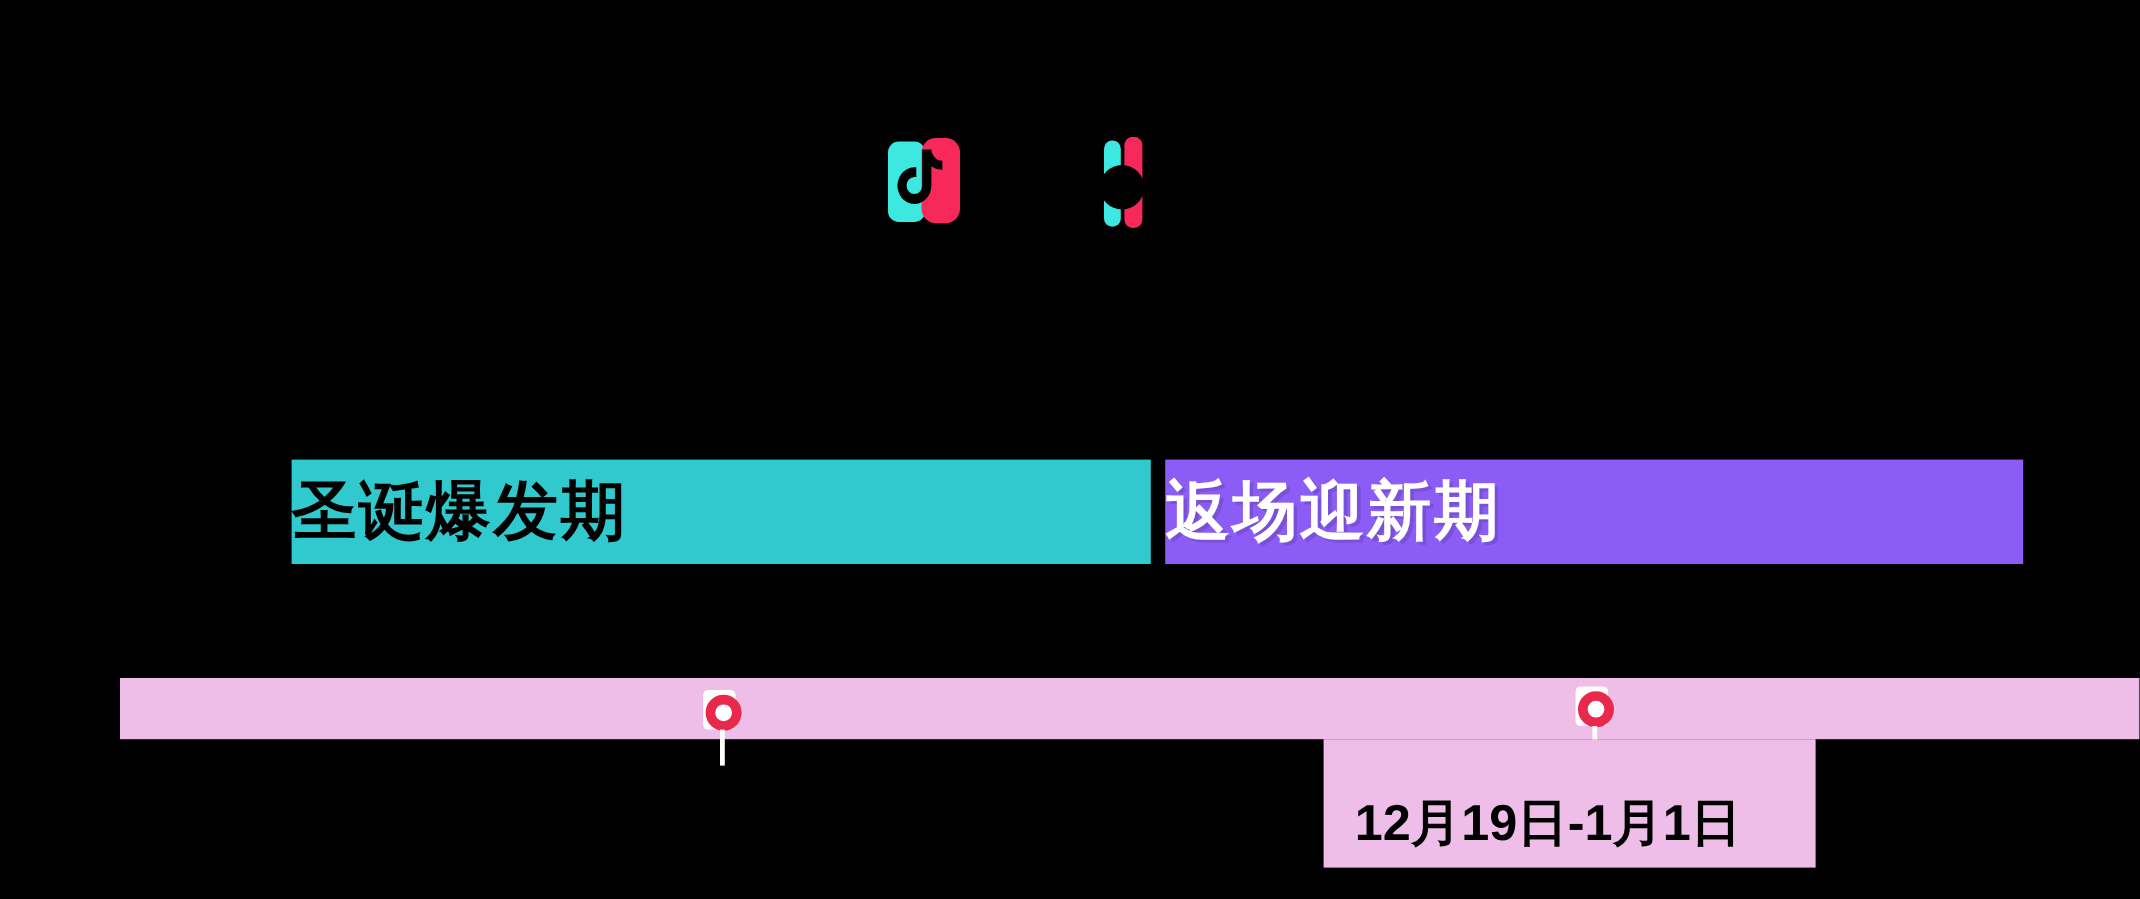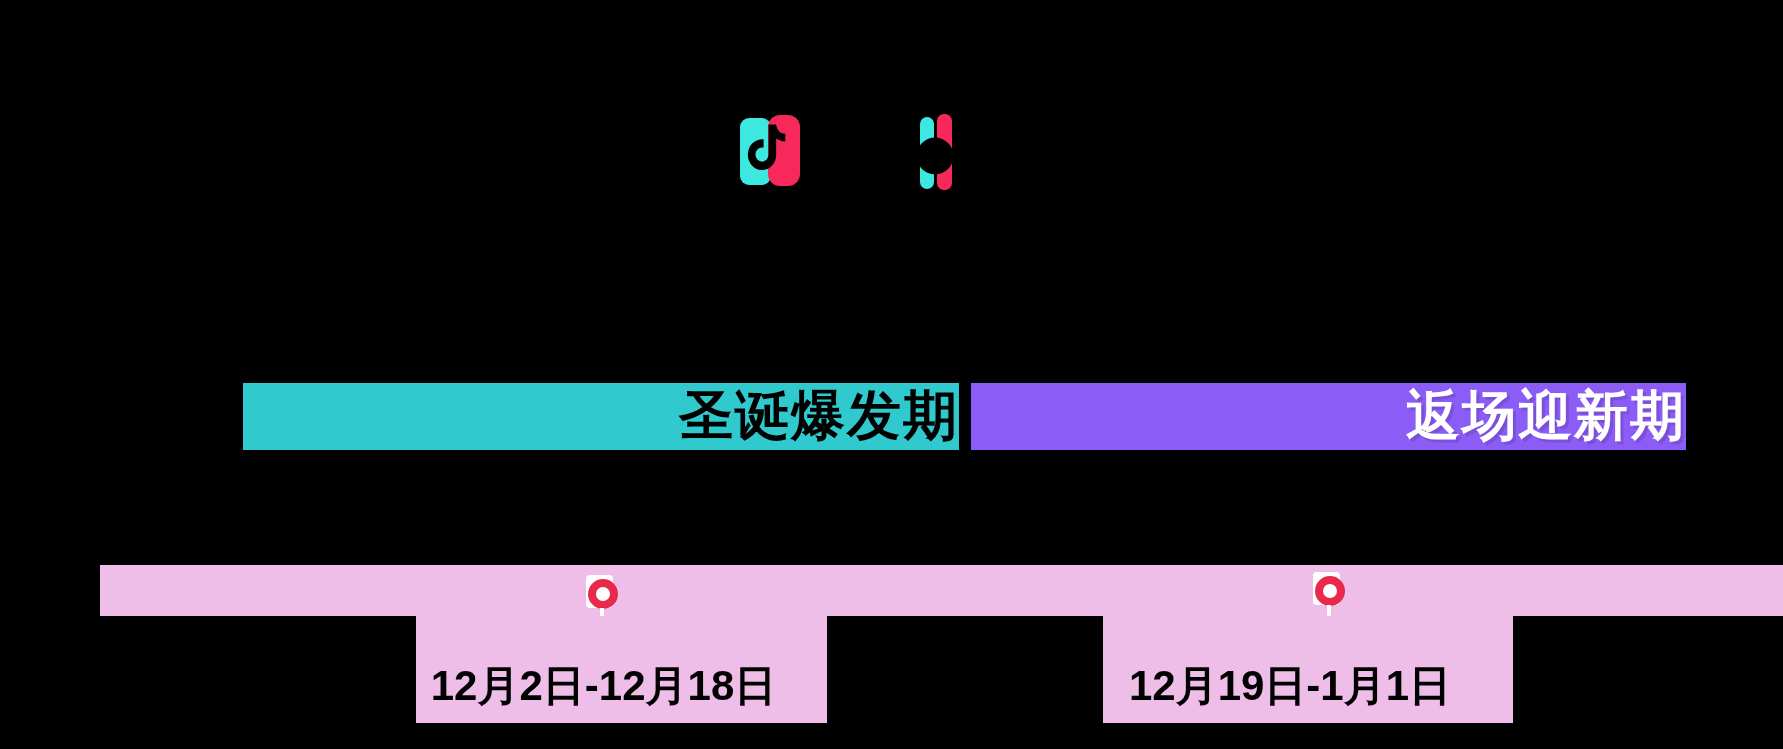--- a/index.html
+++ b/index.html
@@ -26,24 +26,24 @@
   .brand-icon {
     position: absolute;
     display: block;
   }
   .note-logo   { left: 688px; top: 56px; width: 62px; height: 75px; }
   .ring-mark   { left: 858px; top: 56px; width: 54px; height: 78px; }
 
   .phase-bar {
     position: absolute;
     top: 325px;
-    height: 67px;
+    height: 87px;
     display: flex;
     align-items: center;
-    justify-content: flex-end;
+    justify-content: flex-start;
     font-size: 54px;
     font-weight: bold;
     letter-spacing: 2px;
     white-space: nowrap;
   }
   .phase-teal {
     left: 193px;
     width: 716px;
     background: #2FC9CE;
     color: #000000;
@@ -150,21 +150,18 @@
       <div class="pin-chip"></div>
       <div class="pin-ring"></div>
       <div class="pin-stem"></div>
     </div>
     <div class="pin pin-2">
       <div class="pin-chip"></div>
       <div class="pin-ring"></div>
       <div class="pin-stem"></div>
     </div>
 
-    <div class="date-box date-box-1">
-      <span>12月2日-12月18日</span>
-    </div>
     <div class="date-box date-box-2">
       <span>12月19日-1月1日</span>
     </div>
 
   </div>
 </div>
 
 </body></html>

